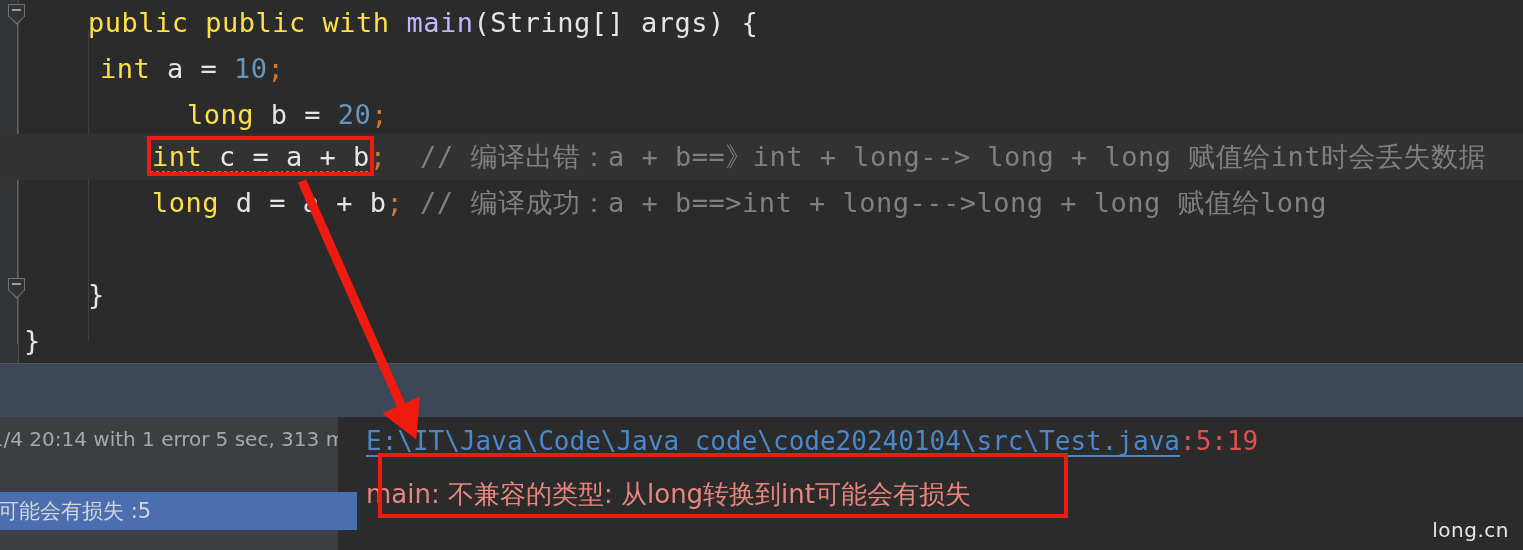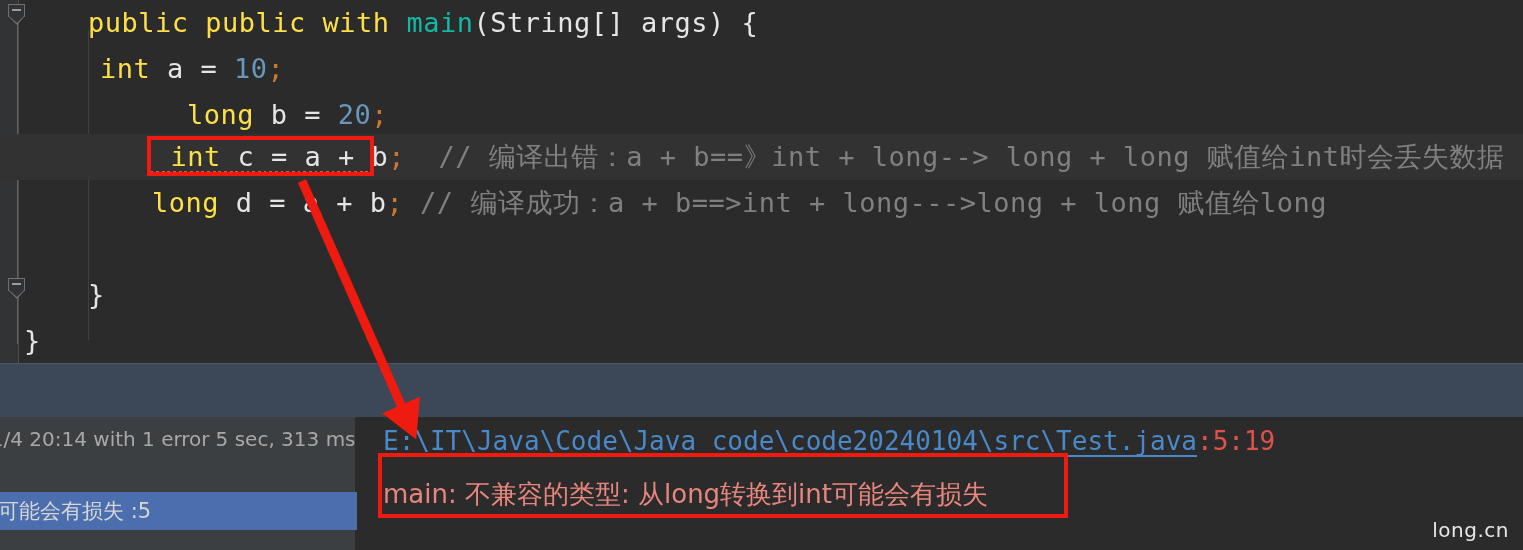--- a/index.html
+++ b/index.html
@@ -102,21 +102,21 @@
     font-size: 27px;
     letter-spacing: 0.5px;
     color: #a9b7c6;
   }
   .code-line.hl {
     background: #323232;
   }
   .code-text { padding-left: 0; }
 
   .kw   { color: #fde047; }
-  .fnn  { color: #14b8a6; }
+  .fnn  { color: #c4b5fd; }
   .num  { color: #6897bb; }
   .cmt  { color: #808080; }
   .plain{ color: #e5e5e5; }
   .orange-semi { color: #cc7832; }
 
   .cjk { font-family: "DejaVu Sans", "Liberation Sans", sans-serif; }
 
   
   .squiggle {
     position: absolute;
@@ -189,21 +189,21 @@
     line-height: 38px;
     font-family: "DejaVu Sans", "Liberation Sans", sans-serif;
     font-size: 21px;
     color: #d6d6d6;
     white-space: nowrap;
     overflow: hidden;
   }
 
   #console-output {
     position: absolute;
-    left: 355px; top: 0;
+    left: 338px; top: 0;
     width: 1110px;
     height: 133px;
     background: #2b2b2b;
   }
   #error-location {
     position: absolute;
     left: 28px;
     top: 5px;
     font-size: 26px;
     line-height: 38px;
@@ -287,21 +287,21 @@
       <div class="fm-tip-in"></div>
       <div class="fm-dash"></div>
     </div>
 
     <div class="indent-guide"></div>
 
     <div id="code-lines">
         <div class="code-line" style="top: 0px;"><span class="code-text" style="padding-left: 88px;"><span class="kw">public </span><span class="kw">public </span><span class="kw">with </span><span class="fnn">main</span><span class="plain">(String[] args) {</span></span></div>
         <div class="code-line" style="top: 46px;"><span class="code-text" style="padding-left: 100px;"><span class="kw">int </span><span class="plain">a = </span><span class="num">10</span><span class="orange-semi">;</span></span></div>
         <div class="code-line" style="top: 92px; padding-left: 35px;"><span class="code-text" style="padding-left: 152px;"><span class="kw">long </span><span class="plain">b = </span><span class="num">20</span><span class="orange-semi">;</span></span></div>
-        <div class="code-line hl" style="top: 134px; text-align: center;"><span class="code-text" style="padding-left: 152px;"><span class="kw">int </span><span class="plain">c = a + b</span><span class="orange-semi">;</span><span class="cmt cjk-mix">  // 编译出错：a + b==》int + long--&gt; long + long 赋值给int时会丢失数据</span></span></div>
+        <div class="code-line hl" style="top: 134px;"><span class="code-text" style="padding-left: 152px;"><span class="kw">int </span><span class="plain">c = a + b</span><span class="orange-semi">;</span><span class="cmt cjk-mix">  // 编译出错：a + b==》int + long--&gt; long + long 赋值给int时会丢失数据</span></span></div>
         <div class="code-line" style="top: 180px;"><span class="code-text" style="padding-left: 152px;"><span class="kw">long </span><span class="plain">d = a + b</span><span class="orange-semi">;</span><span class="cmt cjk-mix"> // 编译成功：a + b==&gt;int + long---&gt;long + long 赋值给long</span></span></div>
         <div class="code-line" style="top: 272px;"><span class="code-text" style="padding-left: 88px;"><span class="plain">}</span></span></div>
         <div class="code-line" style="top: 318px;"><span class="code-text" style="padding-left: 24px;"><span class="plain">}</span></span></div>
       </div>
 
     <div class="squiggle"></div>
   </div>
 
   <div id="blue-band"></div>
 

